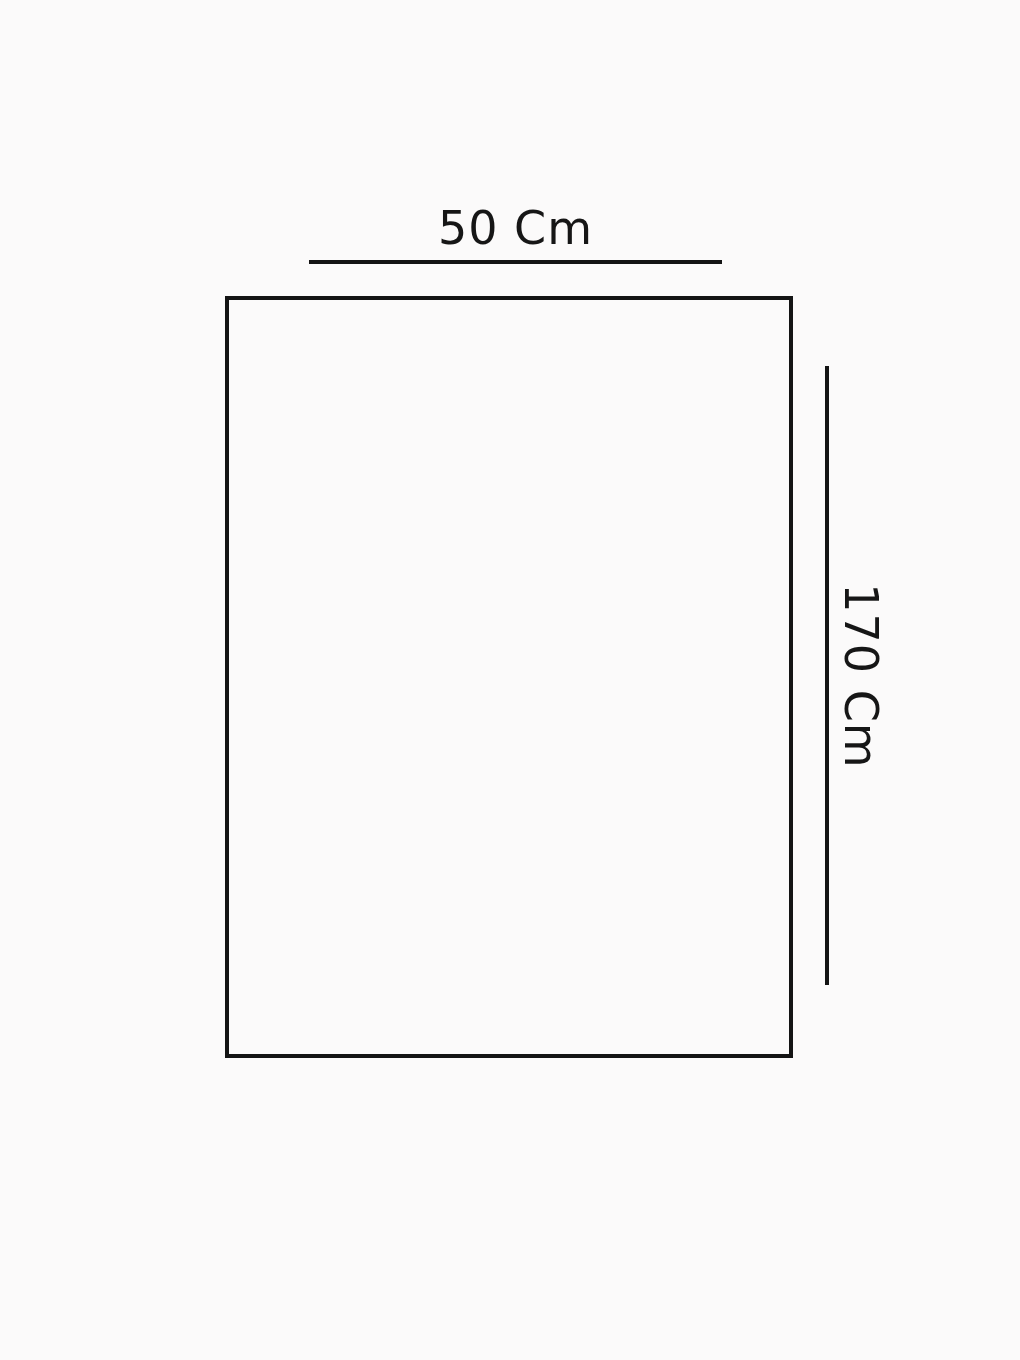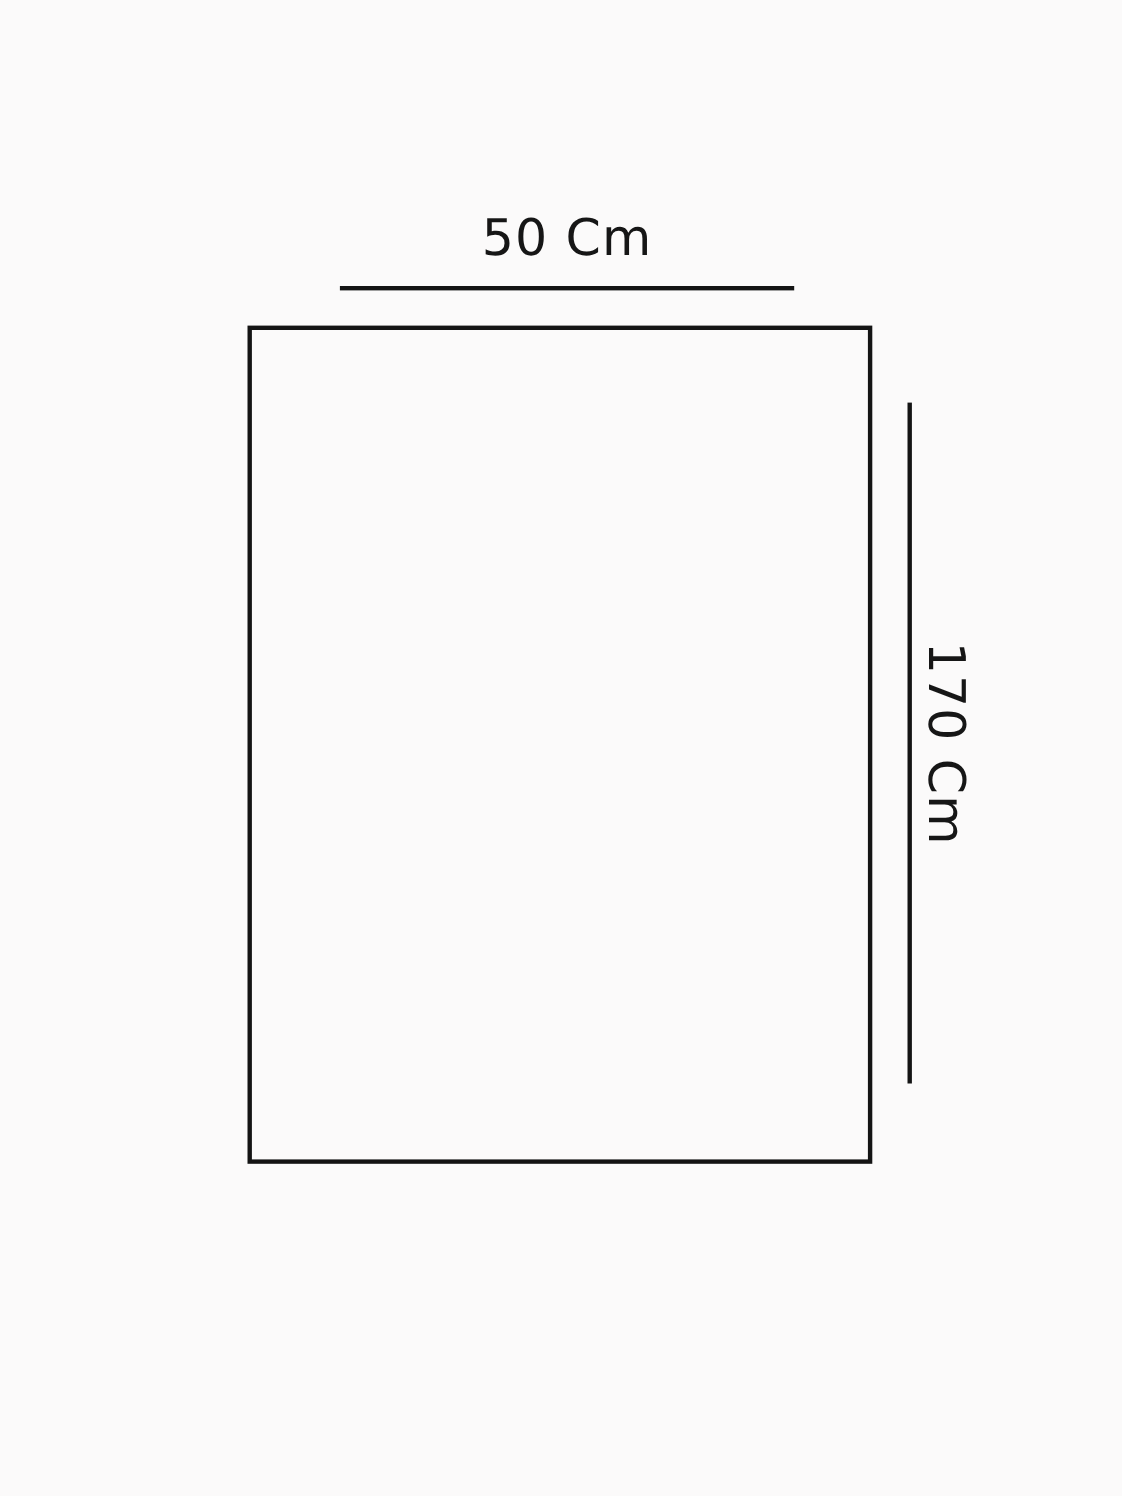--- a/index.html
+++ b/index.html
@@ -31,21 +31,21 @@
     position: absolute;
     left: 309px;
     top: 260px;
     width: 413px;
     height: 4px;
     background: #141414;
   }
   .dim-label-h {
     position: absolute;
     left: 309px;
-    top: 188px;
+    top: 200px;
     width: 413px;
     height: 56px;
     line-height: 56px;
     text-align: center;
     font-size: 46px;
     letter-spacing: 1px;
     color: #161616;
     white-space: nowrap;
   }
   .dim-line-v {

